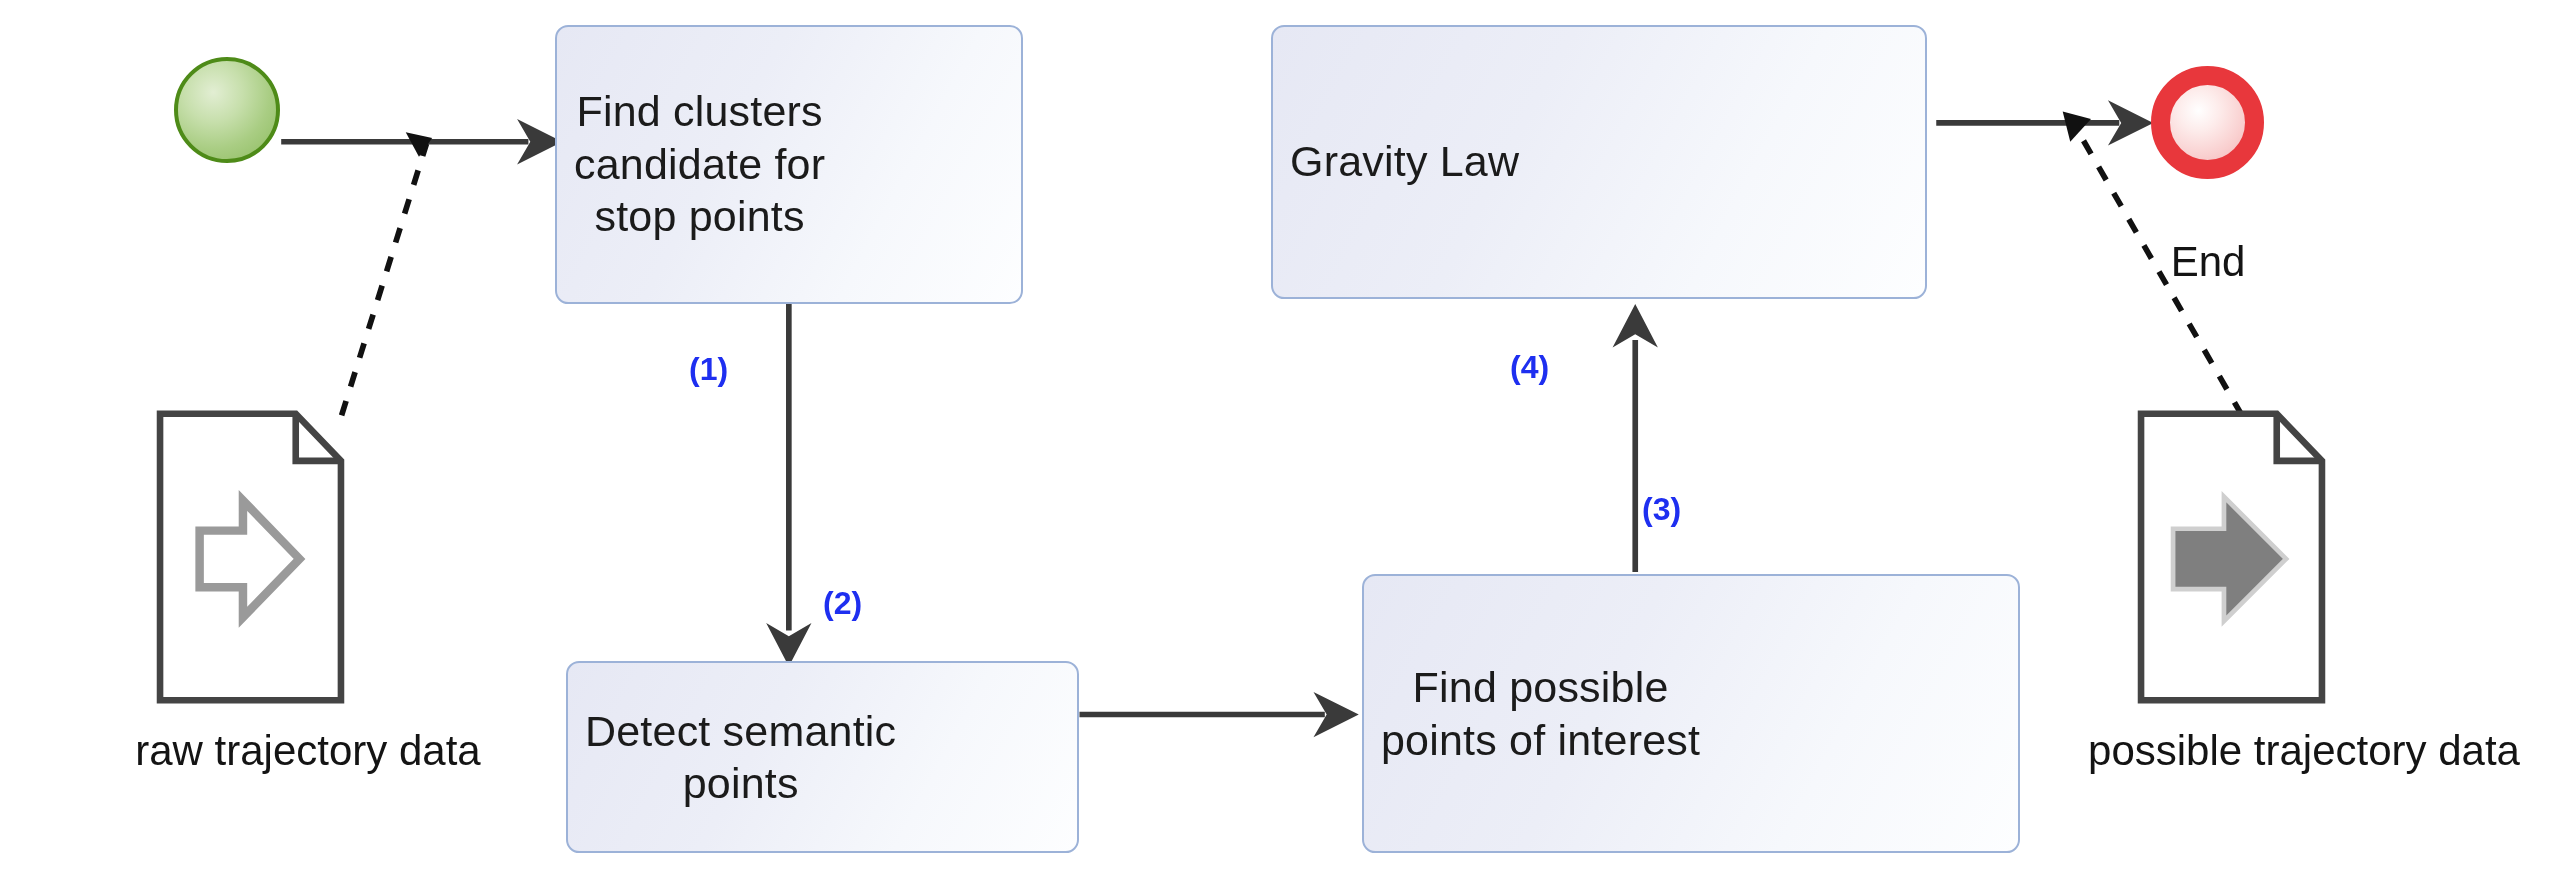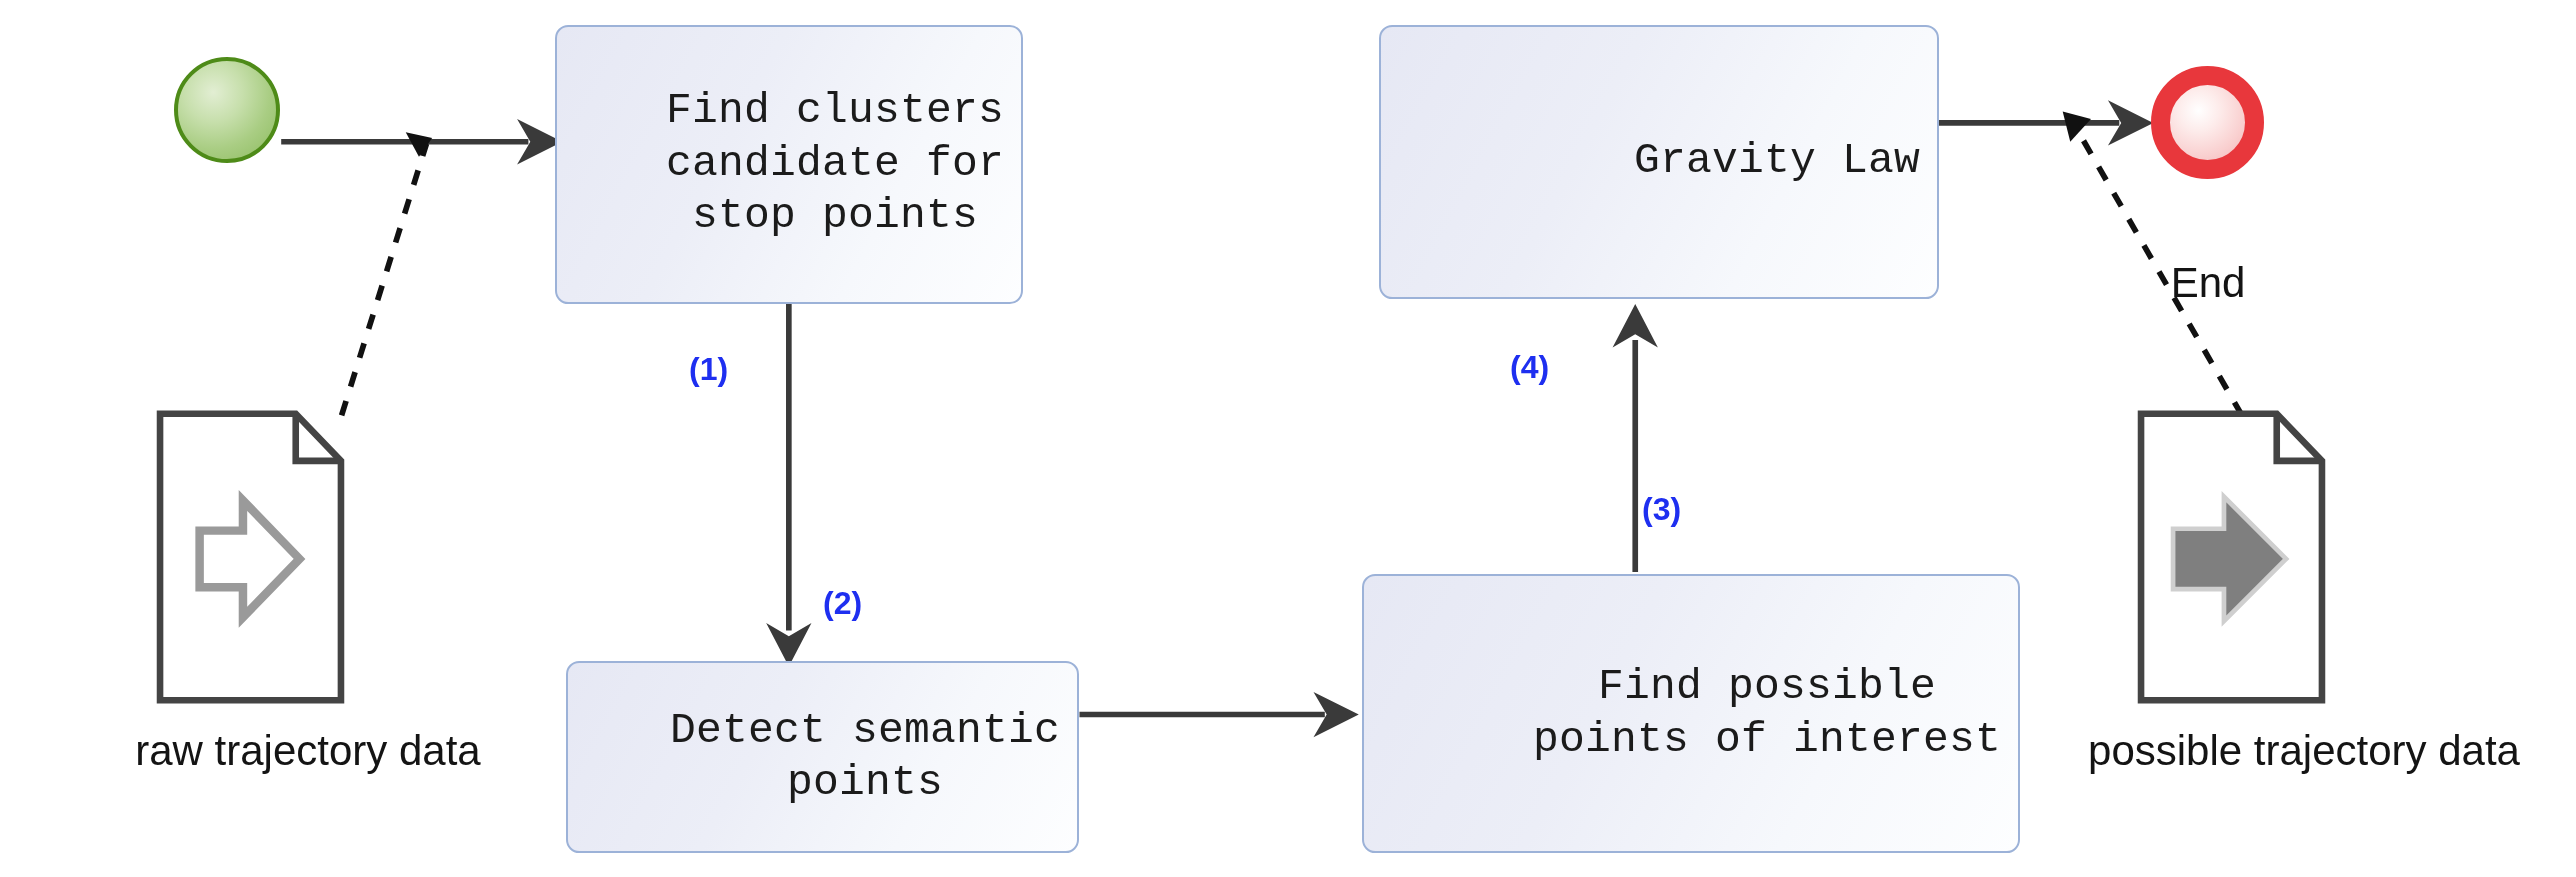--- a/index.html
+++ b/index.html
@@ -25,28 +25,27 @@
 
   
   .proc-box{
     position:absolute;
     box-sizing:border-box;
     border:2.8px solid #9cb2d8;
     border-radius:13.2px;
     background:linear-gradient(118deg,#e6e8f4 0%,#eceef7 38%,#f6f8fc 70%,#fdfeff 100%);
     display:flex;
     align-items:center;
-    justify-content:flex-end;
+    justify-content:flex-start;
     text-align:center;
     color:#1b1b1b;
     font-size:43px;
     line-height:1.22;
     letter-spacing:0.2px;
     padding:3.8px 17px;
-    font-family:Liberation Mono, monospace;
   }
   .proc-box .lbl{display:block;white-space:pre-line;}
 
   
   .start-node{
     position:absolute;
     width:106px;height:106px;
     border-radius:50%;
     box-sizing:border-box;
     border:4.7px solid #4e8b18;
@@ -154,26 +153,26 @@
   <div class="proc-box" style="left:566px;top:661px;width:513px;height:192px;">
     <span class="lbl">Detect semantic
 points</span>
   </div>
 
   <div class="proc-box" style="left:1362px;top:574px;width:658px;height:279px;">
     <span class="lbl">Find possible
 points of interest</span>
   </div>
 
-  <div class="proc-box" style="left:1379px;top:24.5px;width:560px;height:274px;">
+  <div class="proc-box" style="left:1271px;top:24.5px;width:656px;height:274px;">
     <span class="lbl">Gravity Law</span>
   </div>
 
   <div class="end-node" style="left:2151px;top:66px;"></div>
-  <div class="node-caption" style="left:2123px;top:259px;width:170px;">End</div>
+  <div class="node-caption" style="left:2123px;top:238px;width:170px;">End</div>
 
   <div class="doc" style="left:156px;top:410px;">
     <svg width="189" height="294" viewBox="0 0 200 312">
       <path d="M4,4 H148 L196,54 V308 H4 Z" fill="#ffffff" stroke="#444444" stroke-width="7" stroke-linejoin="miter"></path>
       <path d="M148,4 L148,54 L196,54" fill="none" stroke="#444444" stroke-width="7"></path>
       <path d="M148,4 L196,54" fill="none" stroke="#444444" stroke-width="5" stroke-dasharray="5 5"></path>
 
       <path d="M46,128 L92,128 L92,96 L152,158 L92,220 L92,188 L46,188 Z" fill="#ffffff" stroke="#9a9a9a" stroke-width="9" stroke-linejoin="miter"></path>
     </svg>
   </div>

